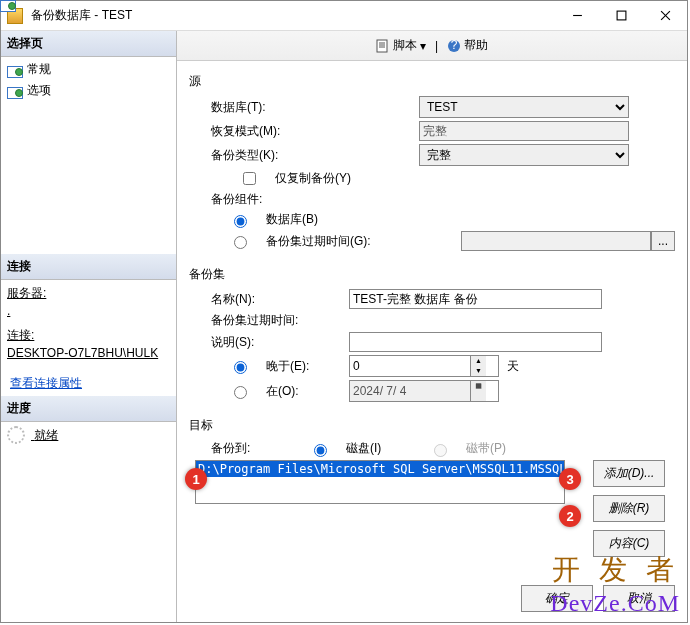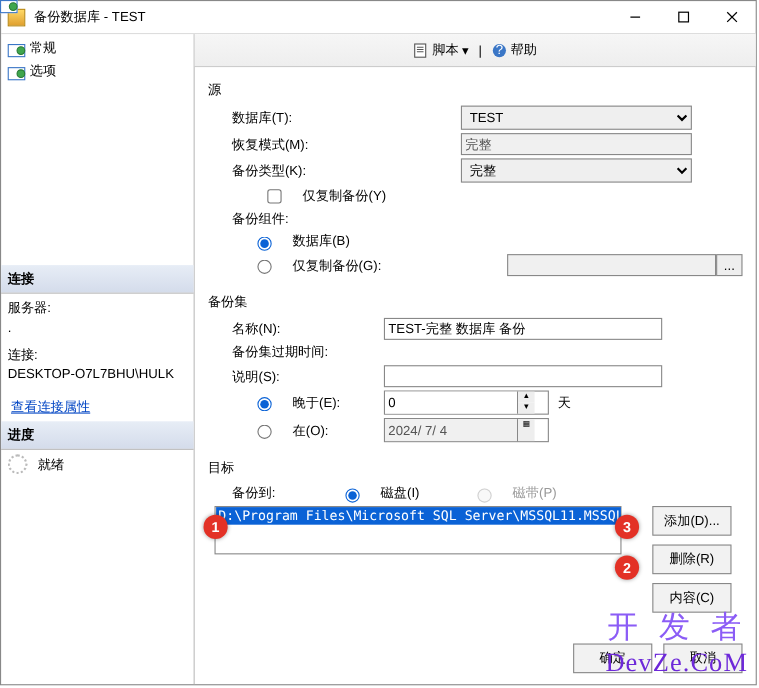--- a/index.html
+++ b/index.html
@@ -11,21 +11,21 @@
   .titlebar .winbtn { width: 44px; height: 28px; display: flex; align-items: center; justify-content: center; }
   .titlebar .winbtn svg { width: 11px; height: 11px; }
   .body { flex: 1; display: flex; }
   .sidebar { width: 176px; display: flex; flex-direction: column; border-right: 1px solid #bbb; }
   .panehdr { background: linear-gradient(#e7edf6,#d4dceb); padding: 4px 6px; font-weight: bold; border-bottom: 1px solid #bbb; }
   .panebody { flex: 1; padding: 2px 4px; }
   .sbitem { display: flex; align-items: flex-end; padding: 2px 2px; cursor: pointer; }
   .sbitem .sbicon { width: 16px; height: 12px; margin-right: 4px; position: relative; }
   .sbicon::before { content:""; position:absolute; left:0; top:0; width:14px; height:10px; background:#fff; border:1px solid #3a76c6;}
   .sbicon::after { content:""; position:absolute; left:8px; top:2px; width:6px; height:6px; background:#3fa64e; border-radius:50%; border:1px solid #2a7a36;}
-  .conninfo { padding: 4px 6px; line-height: 1.5; }
+  .conninfo { padding: 4px 6px; line-height: 1.5; text-decoration: underline; }
   .link { color: #0045c4; text-decoration: underline; cursor: pointer; display:inline-flex; align-items:center; gap:3px;}
   .spinner { width: 18px; height: 18px; border: 2px dotted #bbb; border-radius: 50%; display:inline-block; vertical-align:middle; margin-right:6px;}
   .main { flex: 1; display: flex; flex-direction: column; }
   .toolbar { display: flex; align-items: center; gap: 6px; padding: 4px 8px; border-bottom: 1px solid #ccc; background: linear-gradient(#f6f6f6,#eee); justify-content: center; }
   .tbtn { display: flex; align-items: center; gap: 3px; cursor: pointer; padding: 2px 3px; }
   .tico { width:14px; height:14px; display:inline-block; }
   .form { flex: 1; padding: 8px 12px 4px 12px; overflow: hidden; position: relative; }
   fieldset.inner { border: none; padding: 0; margin: 0 0 8px 0; }
   .groupTitle { margin: 4px 0 6px 0; }
   .row { display: flex; align-items: center; margin: 3px 0; }
@@ -37,24 +37,24 @@
   input.full { width: 253px; }
   .checkbox, .radio { display: inline-flex; align-items: center; gap: 16px; }
   .radio input { accent-color: #0a62d6; }
   .spin { display:flex; border:1px solid #888; width:150px; }
   .spin input { border:none; width:120px; }
   .spin .btns { width:16px; display:flex; flex-direction:column; border-left:1px solid #888;}
   .spin .btns div { height:10px; text-align:center; font-size:7px; line-height:9px; background:#eee; cursor:pointer;}
   .destBox { border: 1px solid #888; height: 44px; width: 370px; overflow: auto; margin-left: 6px; position: relative; }
   .destItem { background: #0a62d6; color: #fff; font-family: "Consolas","SimSun",monospace; font-size: 12px; padding: 1px 2px; white-space: nowrap; }
   .btnStack { display: inline-flex; flex-direction: column; gap: 8px; margin-left: 28px; }
-  .btnStack button, .footer button { border: 1px solid #888; background: #f2f2f2; padding: 4px 8px; min-width: 72px; cursor: pointer; }
+  .btnStack button, .footer button { border: 1px solid #888; background: #f2f2f2; padding: 4px 8px; min-width: 72px; cursor: pointer; font-style: italic; }
   .marker { position: absolute; width: 22px; height: 22px; background: #e33126; border-radius: 50%; color: #fff; display: flex; align-items: center; justify-content: center; font-weight: bold; box-shadow: 0 0 4px rgba(0,0,0,.4); font-size: 13px; }
   .footer { display:flex; justify-content:flex-end; gap:10px; padding: 8px 12px 10px 12px; }
-  .watermark { position:absolute; right:10px; bottom:36px; color:#8b5cf6; font-size:28px; font-family:serif; letter-spacing:6px; pointer-events:none; }
+  .watermark { position:absolute; right:10px; bottom:36px; color:#a16207; font-size:28px; font-family:serif; letter-spacing:6px; pointer-events:none; }
   .watermark2 { position:absolute; right:10px; bottom:8px; color:#6d28d9; font-size:24px; font-family:serif; letter-spacing:1px; pointer-events:none; }
   .ellips { border:1px solid #888; background:#eee; width:24px; height:20px; text-align:center; cursor:pointer; }
   input[readonly]{ background:#f0f0f0; color:#555;}
   .disabled { color:#999; }
 </style>
 </head>
 <body>
 
 <div class="window">
   <div class="titlebar">
@@ -73,20 +73,21 @@
     <div class="winbtn">
         <svg viewBox="0 0 10 10">
           <line x1="1" y1="1" x2="9" y2="9" stroke="#000"></line>
           <line x1="9" y1="1" x2="1" y2="9" stroke="#000"></line>
         </svg>
       </div>
   </div>
 
   <div class="body">
     <div class="sidebar">
+      <div class="panehdr">选择页</div>
       <div class="panebody">
         <div class="sbitem">
             <span class="sbicon"></span>
             <span>常规</span>
           </div>
         <div class="sbitem">
             <span class="sbicon"></span>
             <span>选项</span>
           </div>
       </div>
@@ -167,21 +168,21 @@
             </div>
           <div class="row" style="padding-left:40px;">
             <label class="radio">
                 <input type="radio" name="comp" checked="" style="">
                 <span>数据库(B)</span>
               </label>
           </div>
           <div class="row" style="padding-left:40px;">
             <label class="radio">
                 <input type="radio" name="comp" style="">
-                <span>仅复制备份(G):</span>
+                <span>备份集过期时间(G):</span>
               </label>
             <span style="flex:1;"></span>
             <input type="text" readonly="" style="width: 190px;">
             <button class="ellips">...</button>
           </div>
         </fieldset>
 
         <fieldset class="inner">
           <div class="groupTitle">备份集</div>
           <div class="row">

